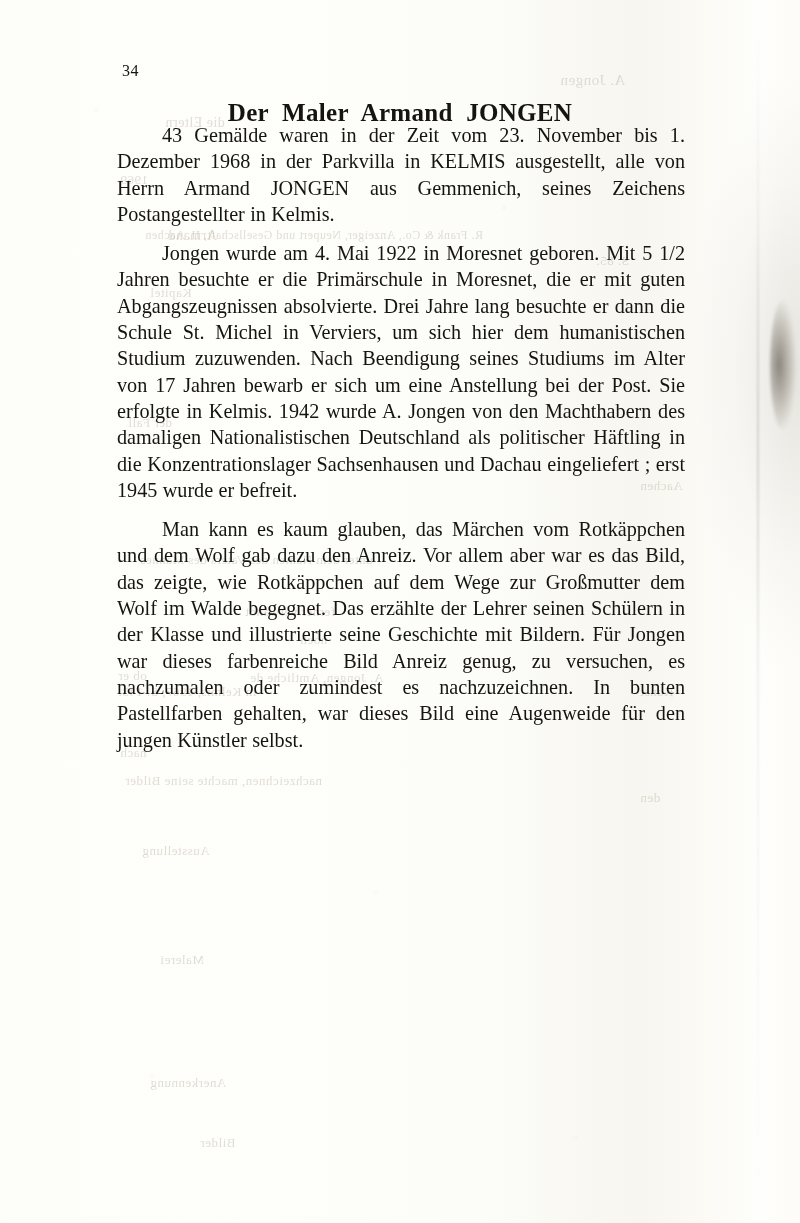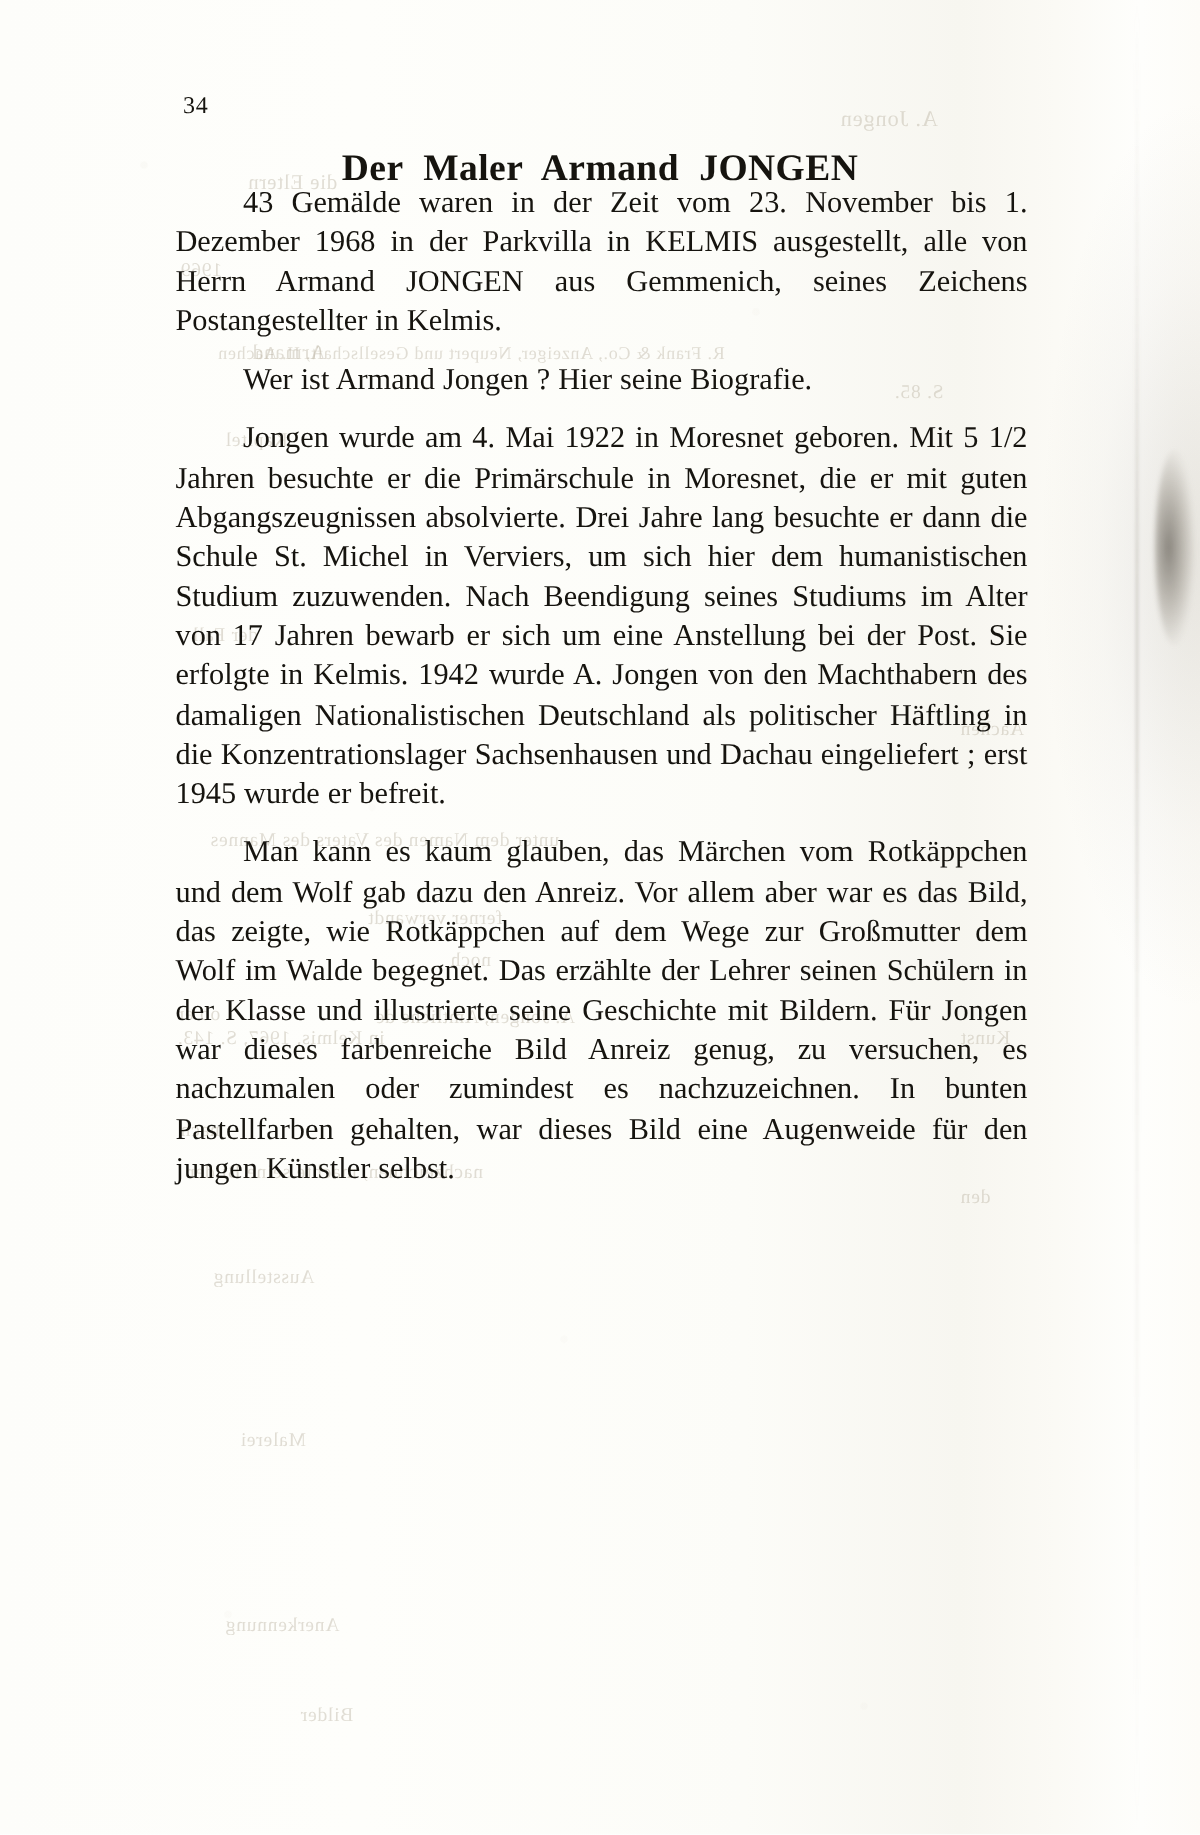--- a/index.html
+++ b/index.html
@@ -146,18 +146,17 @@
       <div class="ghost" style="left: 150px; top: 1075px; font-size: 13px;">Anerkennung</div>
       <div class="ghost" style="left: 200px; top: 1135px; font-size: 13px;">Bilder</div>
     </div>
 
   <div id="folio">34</div>
 
   <h1 id="heading">Der Maler Armand JONGEN</h1>
 
   <div id="body">
       <p class="para">43 Gemälde waren in der Zeit vom 23. November bis 1. Dezember 1968 in der Parkvilla in KELMIS ausgestellt, alle von Herrn Armand JONGEN aus Gemmenich, seines Zeichens Postangestellter in Kelmis.</p>
-      <p class="para short">Wer ist Armand Jongen ? Hier seine Biografie.</p>
       <p class="para">Jongen wurde am 4. Mai 1922 in Moresnet geboren. Mit 5 1/2 Jahren besuchte er die Primärschule in Moresnet, die er mit guten Abgangszeugnissen absolvierte. Drei Jahre lang besuchte er dann die Schule St. Michel in Verviers, um sich hier dem humanistischen Studium zuzuwenden. Nach Beendigung seines Studiums im Alter von 17 Jahren bewarb er sich um eine Anstellung bei der Post. Sie erfolgte in Kelmis. 1942 wurde A. Jongen von den Machthabern des damaligen Nationalistischen Deutschland als politischer Häftling in die Konzentrationslager Sachsenhausen und Dachau eingeliefert ; erst 1945 wurde er befreit.</p>
       <p class="para">Man kann es kaum glauben, das Märchen vom Rotkäppchen und dem Wolf gab dazu den Anreiz. Vor allem aber war es das Bild, das zeigte, wie Rotkäppchen auf dem Wege zur Großmutter dem Wolf im Walde begegnet. Das erzählte der Lehrer seinen Schülern in der Klasse und illustrierte seine Geschichte mit Bildern. Für Jongen war dieses farbenreiche Bild Anreiz genug, zu versuchen, es nachzumalen oder zumindest es nachzuzeichnen. In bunten Pastellfarben gehalten, war dieses Bild eine Augenweide für den jungen Künstler selbst.</p>
     </div>
 
 </div>
 
 </body></html>

